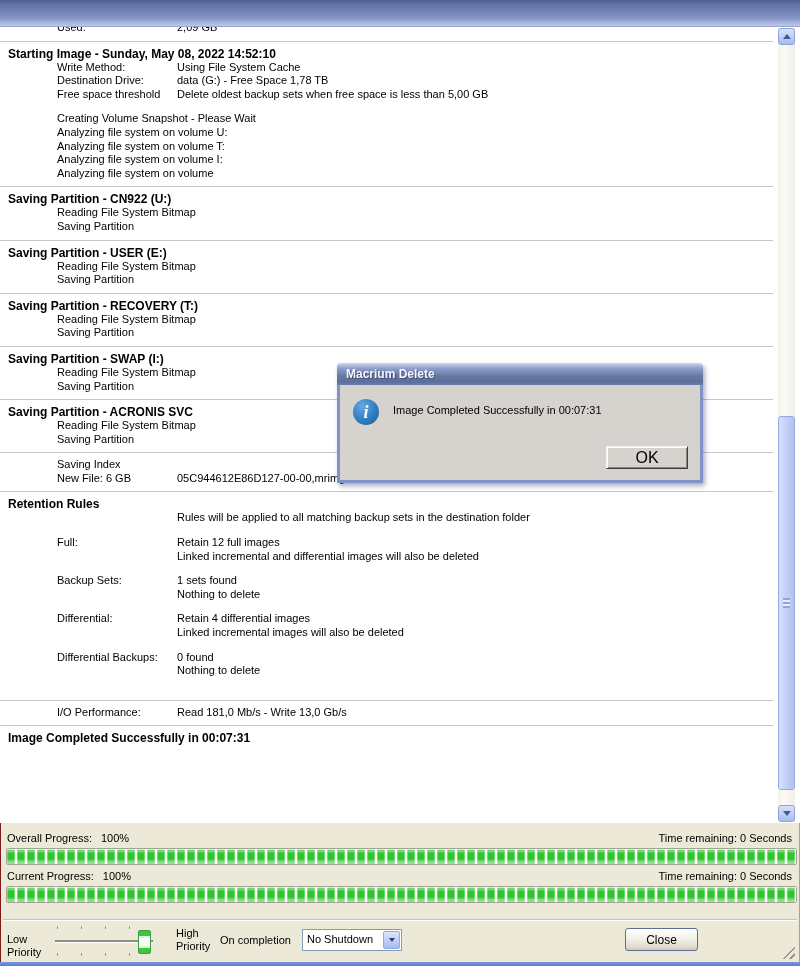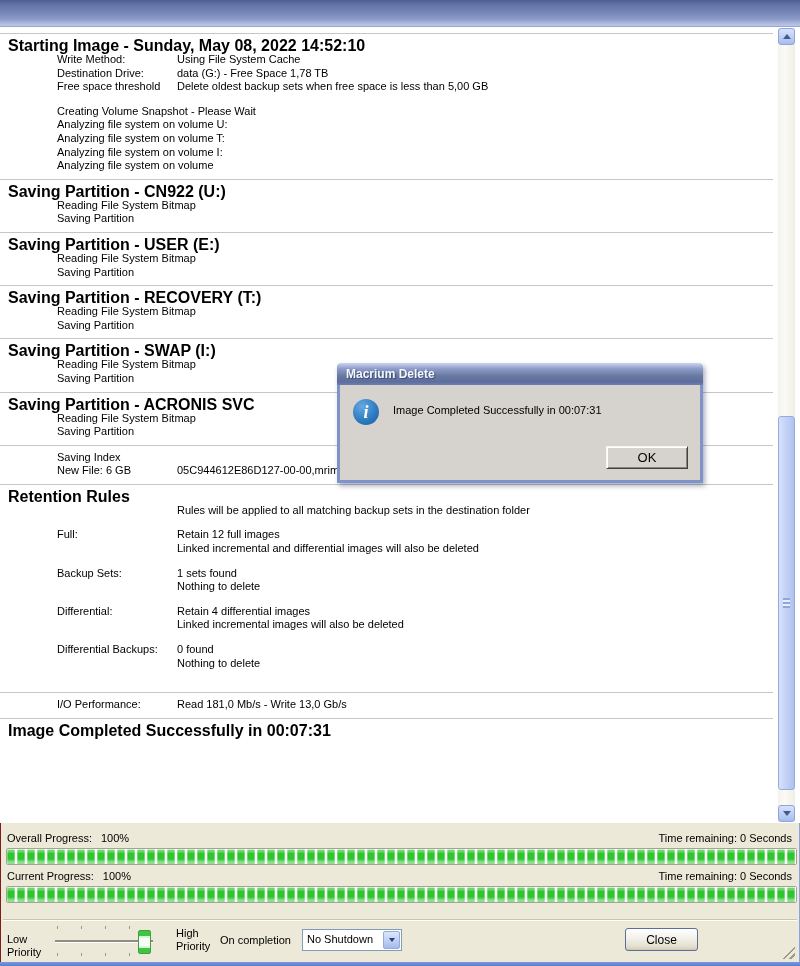--- a/index.html
+++ b/index.html
@@ -17,21 +17,21 @@
   }
   
   .log-viewport{
     position:absolute;left:0;top:27px;width:800px;height:796px;
     background:#ffffff;overflow:hidden;
   }
   .log-entries{
     position:absolute;left:0;top:0;width:773px;
     font-size:11px;color:#000;
   }
-  .log-header{font-weight:bold;font-size:16px;padding-left:8px;height:14px;line-height:14px;margin-top:5px;white-space:nowrap;}
+  .log-header{font-weight:bold;font-size:12px;padding-left:8px;height:14px;line-height:14px;margin-top:5px;white-space:nowrap;}
   .log-line{padding-left:57px;height:13.6px;line-height:13.6px;white-space:nowrap;}
   .log-vline{padding-left:177px;height:13.6px;line-height:13.6px;white-space:nowrap;}
   .log-row{position:relative;height:13.6px;line-height:13.6px;white-space:nowrap;}
   .log-row .lbl{position:absolute;left:57px;}
   .log-row .val{position:absolute;left:177px;}
   .log-divider{border-top:1px solid #c6c6c6;margin:6px 0 5px 0;height:0;}
   .log-gap{height:11px;}
   .log-gap.lg{height:16px;}
   .clipped{margin-top:-6px;}
   
@@ -76,21 +76,21 @@
     color:#fff;font-family:"Liberation Serif",serif;font-weight:bold;font-style:italic;
     font-size:18px;display:flex;align-items:center;justify-content:center;
   }
   .dialog-message{position:absolute;left:53px;top:19px;font-size:11px;color:#000;}
   .ok-btn{
     position:absolute;right:12px;bottom:11px;width:82px;height:23px;
     background:#d6d3ce;border:1px solid #808080;
     border-top-color:#f5f4f0;border-left-color:#f5f4f0;
     border-right-color:#404040;border-bottom-color:#404040;
     box-shadow:inset 1px 1px 0 #ffffff, inset -1px -1px 0 #8a867f;
-    font-family:"Liberation Sans",sans-serif;font-size:13px;color:#000;padding:0;
+    font-family:"Liberation Sans",sans-serif;font-size:16px;color:#000;padding:0;
   }
   
   .bottom-panel{
     position:absolute;left:0;top:823px;width:800px;height:139px;
     background:#ece9d8;border-left:1px solid #7f1d1d;border-right:1px solid #8aa2e0;box-sizing:border-box;
   }
   .bottom-border{position:absolute;left:0;top:962px;width:800px;height:4px;background:linear-gradient(180deg,#7b97de,#5c7ccd);}
   .prog-label-row{position:absolute;left:6px;right:7px;height:14px;font-size:11px;color:#000;}
   .plr1{top:9px;} .plr2{top:47px;}
   .prog-left{float:left;}
@@ -147,20 +147,24 @@
       linear-gradient(135deg,transparent 0 55%,#9c998a 55% 63%,transparent 63% 78%,#9c998a 78% 86%,transparent 86%);
   }
 </style>
 </head>
 <body>
 
 <div class="titlebar"></div>
 
 <div class="log-viewport">
   <div class="log-entries" id="log-entries">
+      <div class="log-row clipped">
+        <span class="lbl">Used:</span>
+        <span class="val">2,09 GB</span>
+      </div>
       <div class="log-divider"></div>
       <div class="log-header">Starting Image - Sunday, May 08, 2022 14:52:10</div>
       <div class="log-row">
         <span class="lbl">Write Method:</span>
         <span class="val">Using File System Cache</span>
       </div>
       <div class="log-row">
         <span class="lbl">Destination Drive:</span>
         <span class="val">data (G:) - Free Space 1,78 TB</span>
       </div>

